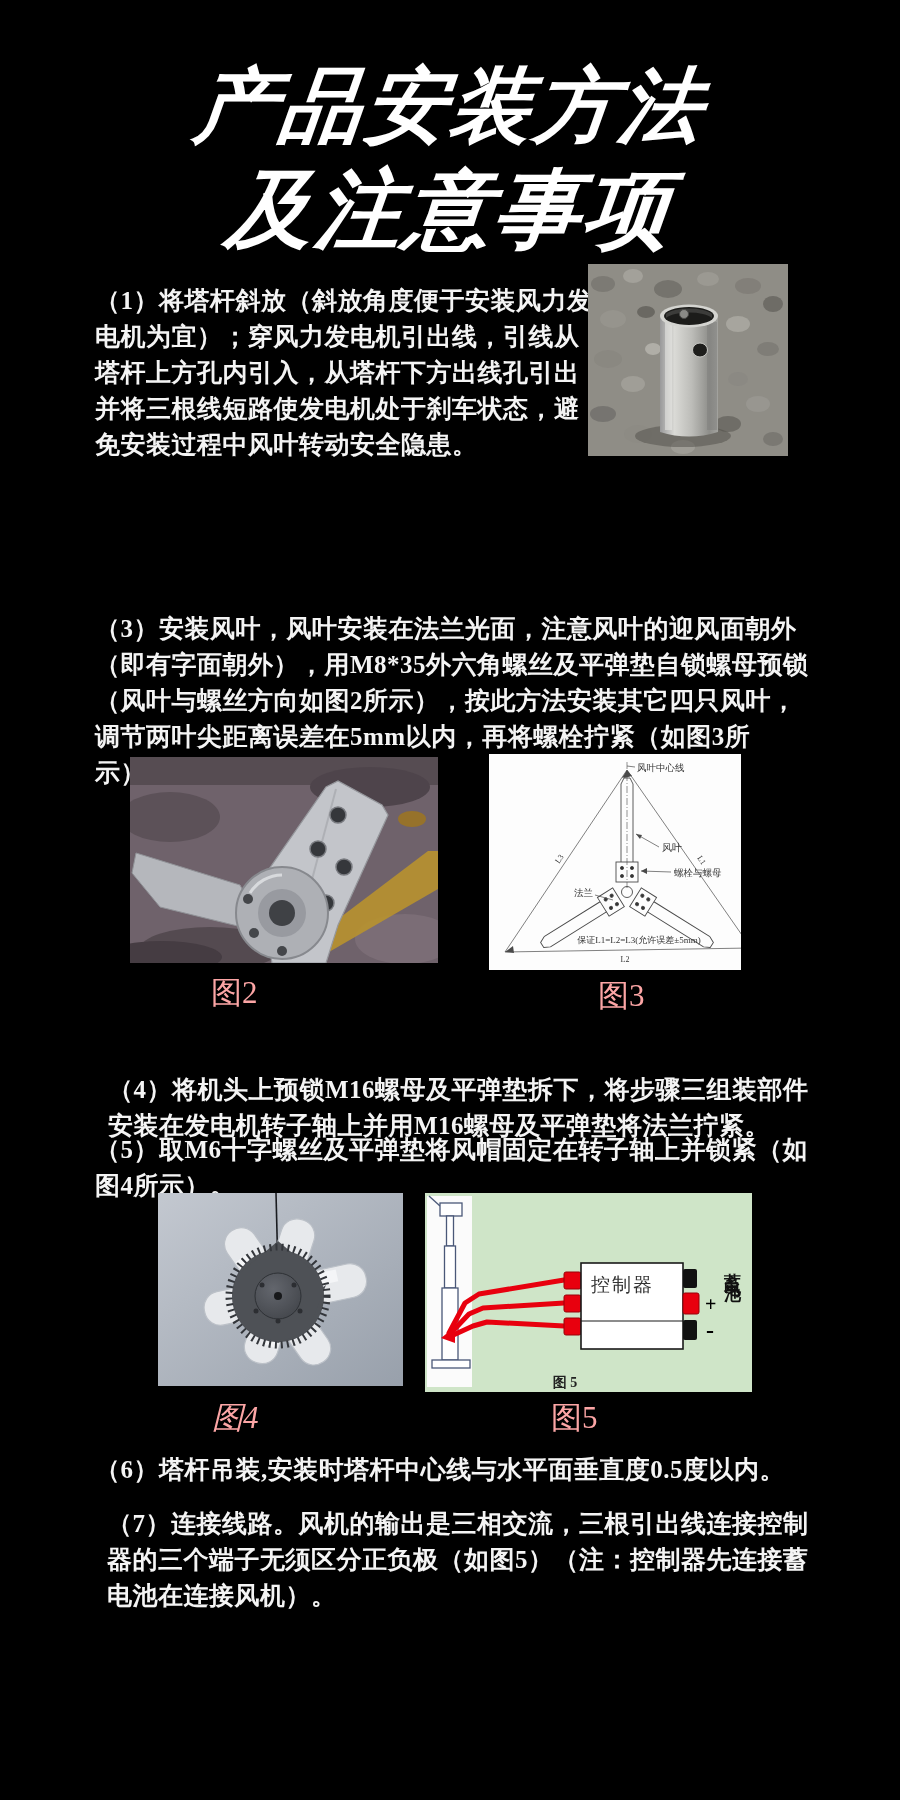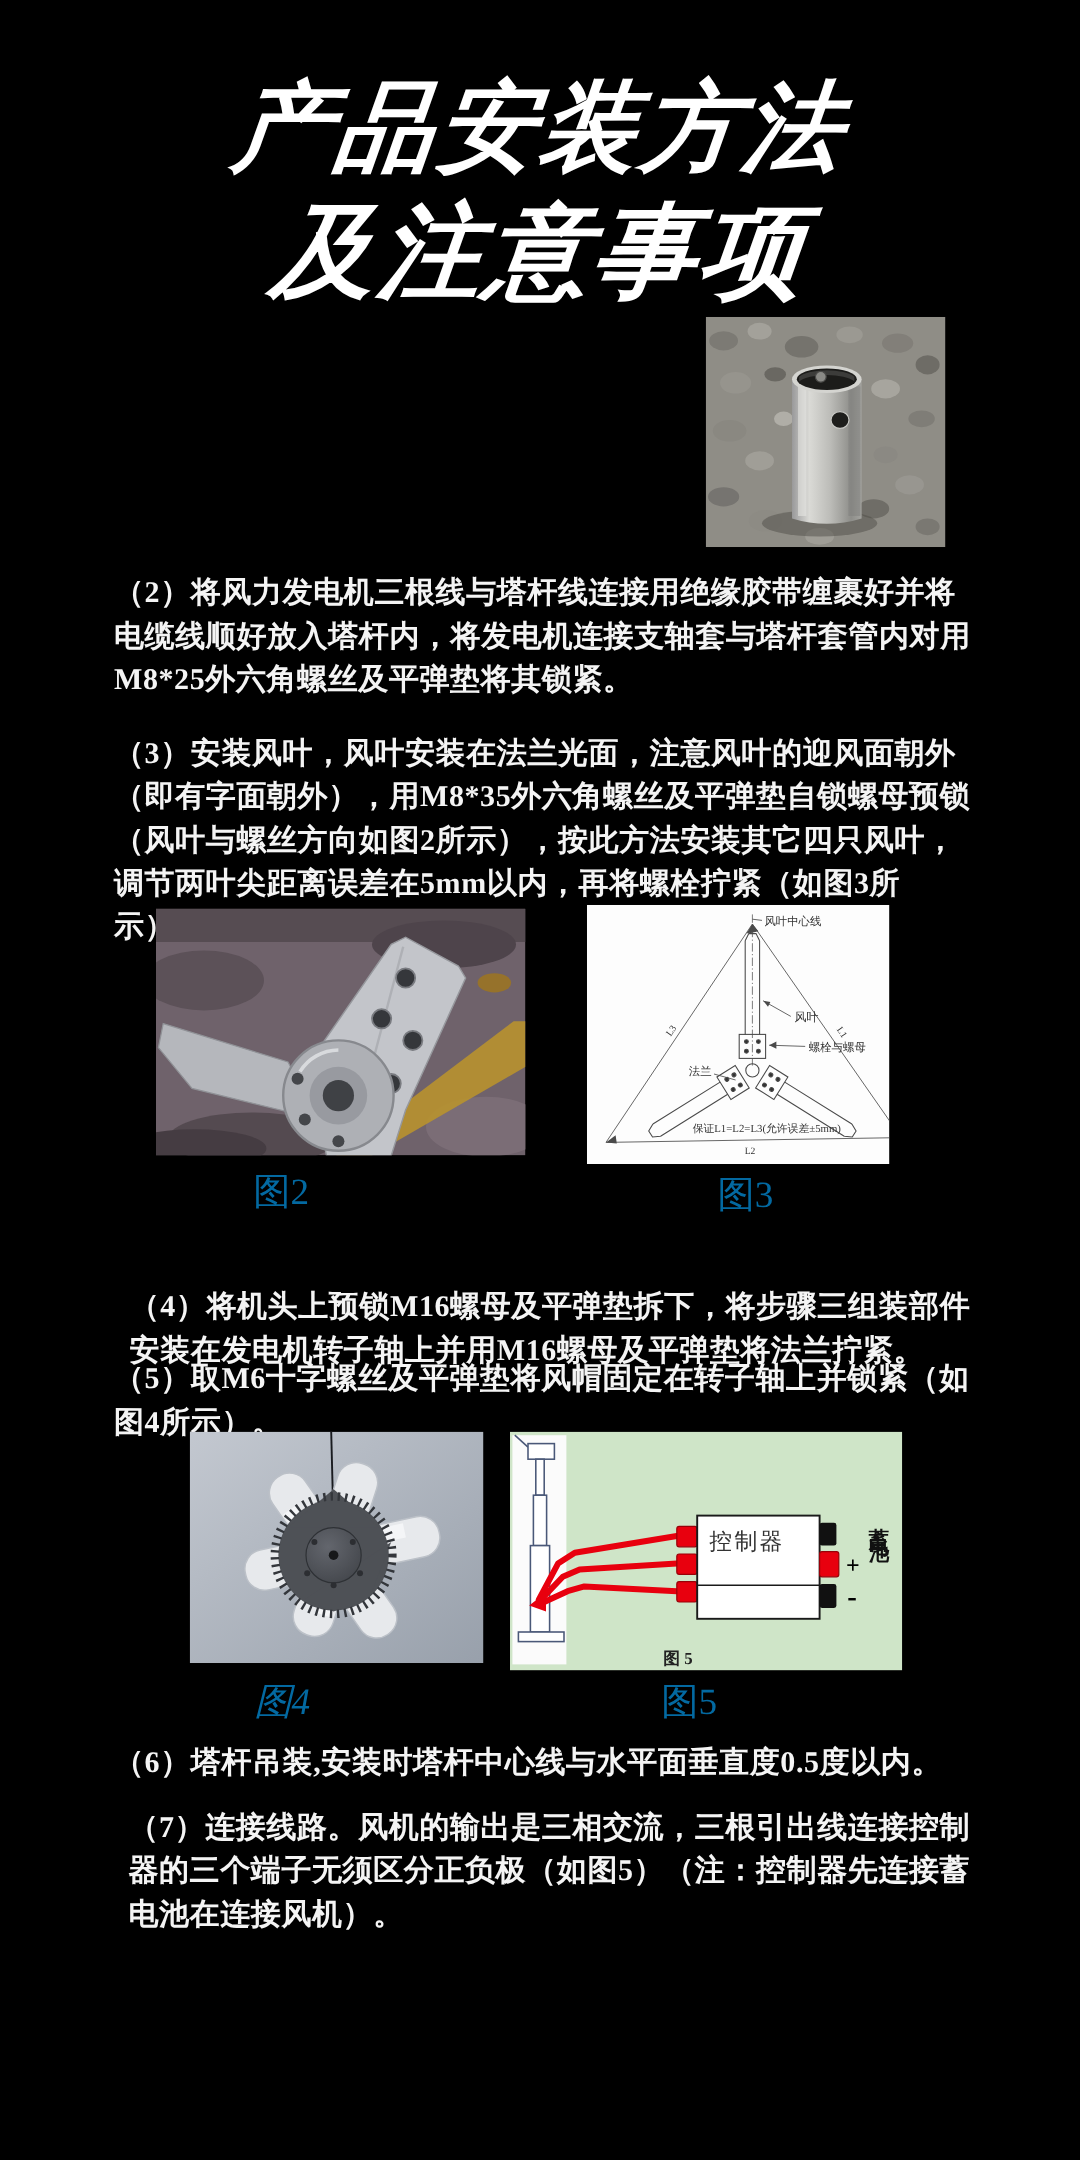--- a/index.html
+++ b/index.html
@@ -16,39 +16,40 @@
   .t1{top:52px;font-size:82px;}
   .t2{top:152px;font-size:86px;}
   .para{
     position:absolute;color:#f4f4f4;font-size:25px;line-height:36px;font-weight:bold;
     font-family:"Liberation Serif","DejaVu Serif",serif;letter-spacing:0.5px;
     text-align:left;
   }
   .figure{position:absolute;overflow:hidden;}
   .figure svg{display:block;}
   .caption{
-    position:absolute;color:#0369a1;font-size:31px;
+    position:absolute;color:#fca5a5;font-size:31px;
     font-family:"Liberation Serif","DejaVu Serif",serif;white-space:nowrap;
   }
   .battery-vertical{
     position:absolute;left:296px;top:66px;height:96px;width:22px;
     writing-mode:vertical-rl;text-orientation:upright;
     color:#111;font-size:17px;font-weight:bold;letter-spacing:6px;
     font-family:"Liberation Serif","DejaVu Serif",serif;line-height:22px;
   }
   text{font-family:"Liberation Serif","DejaVu Serif",serif;}
 </style>
 </head>
 <body>
 
 <div class="canvas">
 
   <div class="title-line t1">产品安装方法</div>
   <div class="title-line t2">及注意事项</div>
 
+  <div class="para" style="left:95px;top:283px;width:500px;">（1）将塔杆斜放（斜放角度便于安装风力发电机为宜）；穿风力发电机引出线，引线从塔杆上方孔内引入，从塔杆下方出线孔引出并将三根线短路使发电机处于刹车状态，避免安装过程中风叶转动安全隐患。</div>
 
   <div class="figure" style="left:588px;top:264px;width:200px;height:192px;">
     <svg width="200" height="192" viewBox="0 0 200 192">
       <defs>
         <linearGradient id="mg" x1="0" y1="0" x2="1" y2="0">
           <stop offset="0" stop-color="#99999a"></stop>
             <stop offset="0.25" stop-color="#dadad6"></stop>
           <stop offset="0.55" stop-color="#bcbcb8"></stop>
             <stop offset="0.85" stop-color="#8e8e8a"></stop>
           <stop offset="1" stop-color="#a3a39f"></stop>
@@ -84,21 +85,20 @@
         <rect x="119" y="58" width="10" height="108" fill="#7d7d79" opacity="0.45"></rect>
         <ellipse cx="101" cy="52" rx="29" ry="11.5" fill="#d4d4d0"></ellipse>
         <ellipse cx="101" cy="52" rx="25" ry="9" fill="#1c1c1a"></ellipse>
         <path d="M78 50 A25 9 0 0 1 124 50 L124 54 A25 9 0 0 0 78 54 Z" fill="#3c3c3a"></path>
         <circle cx="96" cy="50" r="4.5" fill="#8a8a86" stroke="#4a4a48" stroke-width="1"></circle>
         <ellipse cx="112" cy="86" rx="7.5" ry="7" fill="#1e1e1c" stroke="#c9c9c5" stroke-width="1"></ellipse>
       </g>
     </svg>
   </div>
 
-  <div class="para" style="left:95px;top:477px;width:715px;">（2）将风力发电机三根线与塔杆线连接用绝缘胶带缠裹好并将电缆线顺好放入塔杆内，将发电机连接支轴套与塔杆套管内对用M8*25外六角螺丝及平弹垫将其锁紧。</div>
 
   <div class="para" style="left:95px;top:611px;width:715px;">（3）安装风叶，风叶安装在法兰光面，注意风叶的迎风面朝外（即有字面朝外），用M8*35外六角螺丝及平弹垫自锁螺母预锁（风叶与螺丝方向如图2所示），按此方法安装其它四只风叶，调节两叶尖距离误差在5mm以内，再将螺栓拧紧（如图3所示）。</div>
 
   <div class="figure" style="left:130px;top:757px;width:308px;height:206px;">
     <svg width="308" height="206" viewBox="0 0 308 206">
       <rect x="0" y="0" width="308" height="206" fill="#6f626b"></rect>
       <rect x="0" y="0" width="308" height="28" fill="#564c52"></rect>
       <g>
         <ellipse cx="40" cy="60" rx="50" ry="25" fill="#5c5158"></ellipse>
         <ellipse cx="240" cy="30" rx="60" ry="20" fill="#4e444b"></ellipse>

